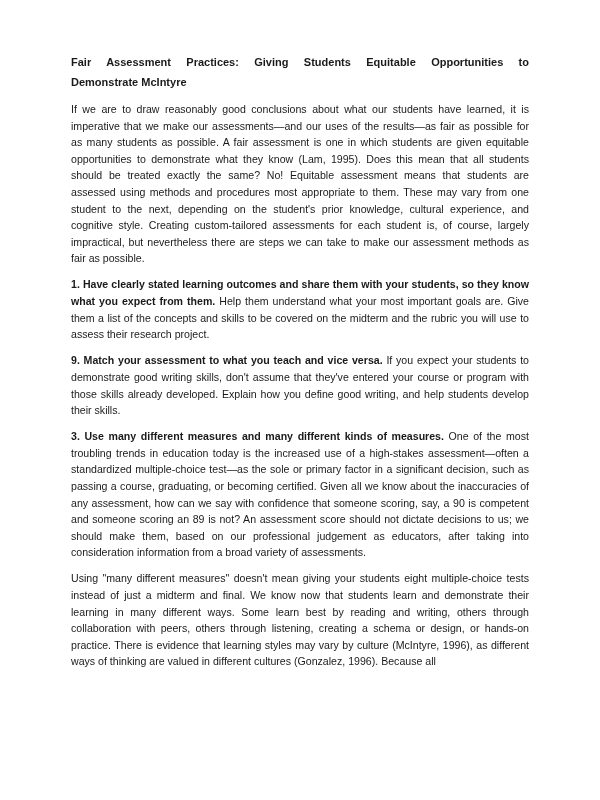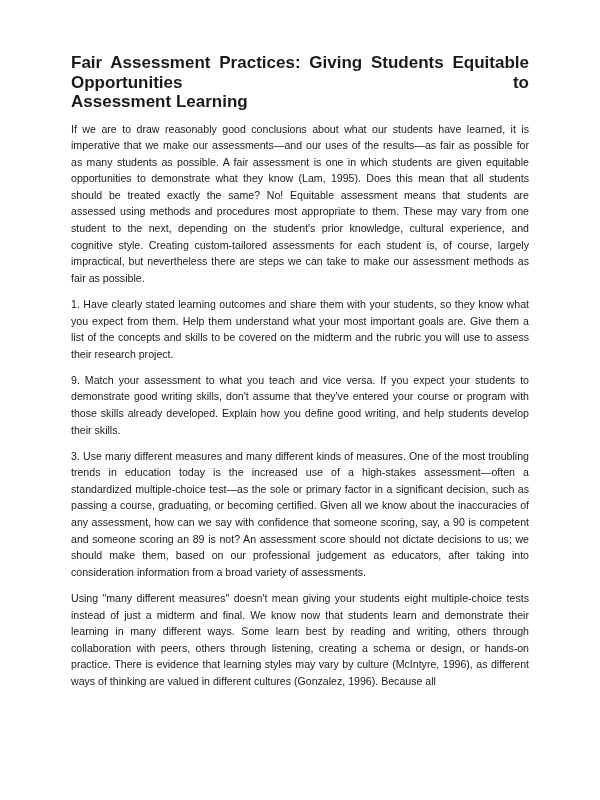--- a/index.html
+++ b/index.html
@@ -5,35 +5,35 @@
   html, body { margin: 0; padding: 0; background: #ffffff; }
   body { width: 600px; height: 800px; overflow: hidden; position: relative; }
   .page {
     position: absolute; left: 71px; top: 53px; width: 458px;
     font-family: "Liberation Sans", sans-serif;
     color: #1a1a1a;
     font-size: 10.6px;
     line-height: 16.6px;
   }
   .title {
-    font-weight: bold; font-size: 17px; line-height: 19.5px;
+    font-weight: bold; font-size: 11px; line-height: 19.5px;
     text-align: justify; text-align-last: left; margin: 0 0 9px 0;
   }
   .title .line1 { display: block; text-align: justify; text-align-last: justify; }
   .subtitle { font-weight: bold; font-size: 10.4px; margin: 0 0 10px 0; }
   p { margin: 0 0 9.5px 0; text-align: justify; }
-  b { font-weight: normal; }
+  b { font-weight: bold; }
 </style>
 </head>
 <body>
 
 <div class="page">
   <div class="title">
     <span class="line1">Fair Assessment Practices: Giving Students Equitable Opportunities to</span>
-    <span>Assessment Learning</span>
+    <span>Demonstrate McIntyre</span>
   </div>
 
   <p>If we are to draw reasonably good conclusions about what our students have learned, it is imperative that we make our assessments—and our uses of the results—as fair as possible for as many students as possible. A fair assessment is one in which students are given equitable opportunities to demonstrate what they know (Lam, 1995). Does this mean that all students should be treated exactly the same? No! Equitable assessment means that students are assessed using methods and procedures most appropriate to them. These may vary from one student to the next, depending on the student's prior knowledge, cultural experience, and cognitive style. Creating custom-tailored assessments for each student is, of course, largely impractical, but nevertheless there are steps we can take to make our assessment methods as fair as possible.</p>
 
   <p><b>1. Have clearly stated learning outcomes and share them with your students, so they know what you expect from them.</b><span> Help them understand what your most important goals are. Give them a list of the concepts and skills to be covered on the midterm and the rubric you will use to assess their research project.</span></p>
 
   <p><b>9. Match your assessment to what you teach and vice versa.</b><span> If you expect your students to demonstrate good writing skills, don't assume that they've entered your course or program with those skills already developed. Explain how you define good writing, and help students develop their skills.</span></p>
 
   <p><b>3. Use many different measures and many different kinds of measures.</b><span> One of the most troubling trends in education today is the increased use of a high-stakes assessment—often a standardized multiple-choice test—as the sole or primary factor in a significant decision, such as passing a course, graduating, or becoming certified. Given all we know about the inaccuracies of any assessment, how can we say with confidence that someone scoring, say, a 90 is competent and someone scoring an 89 is not? An assessment score should not dictate decisions to us; we should make them, based on our professional judgement as educators, after taking into consideration information from a broad variety of assessments.</span></p>
 

